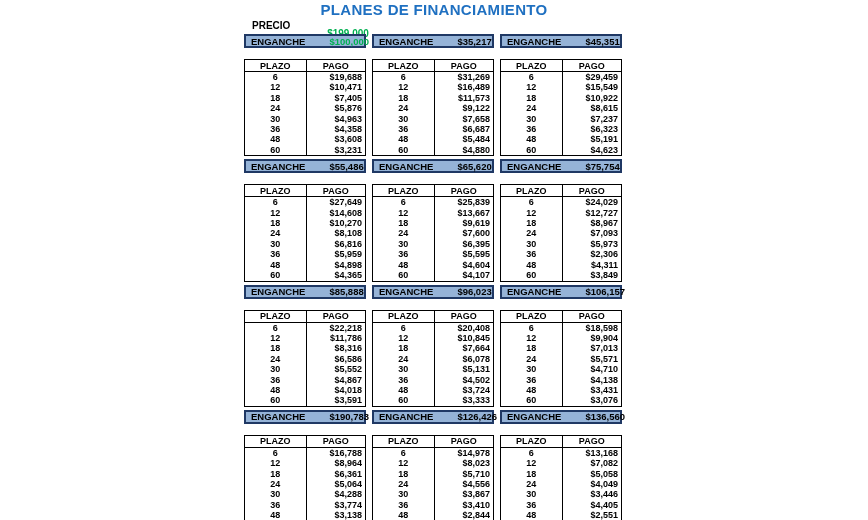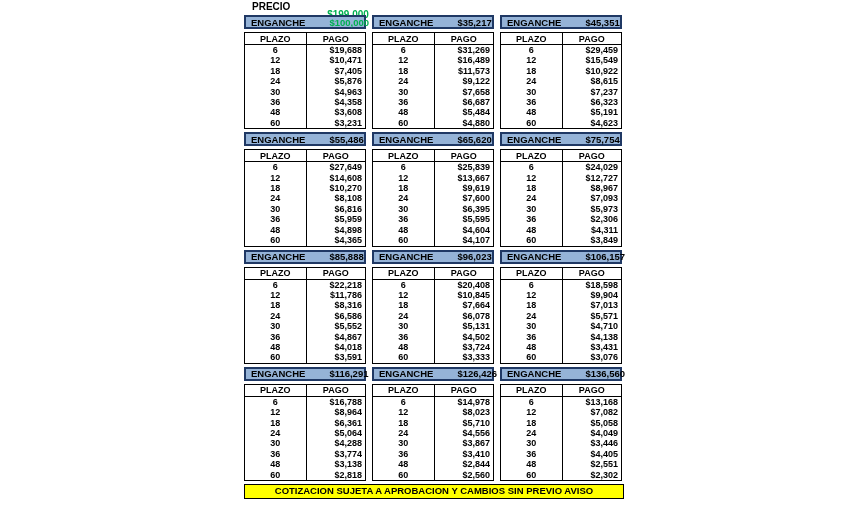--- a/index.html
+++ b/index.html
@@ -55,21 +55,21 @@
     align-items: center;
     padding: 0 5px;
     font-size: 9.5px;
     font-weight: bold;
     color: #000;
     gap: 24px;
   }
   .plan.green-value .eng-value { color: #00B050; }
   .pay-table {
     box-sizing: border-box;
-    margin-top: 3px;
+    margin-top: 11px;
     width: 100%;
     border-collapse: collapse;
     border: 1.4px solid #000;
     font-size: 9px;
     font-weight: bold;
     color: #000;
     table-layout: fixed;
     padding-left: 12px;
   }
   .pay-table th {
@@ -102,20 +102,21 @@
     font-size: 9.5px;
     font-weight: bold;
     color: #000;
   }
 </style>
 </head>
 <body>
 
 <div class="page">
 
+  <h1 class="doc-title">PLANES DE FINANCIAMIENTO</h1>
 
   <div class="info-block">
     <div class="info-row">
       <span class="info-label">PRECIO</span>
       <span class="info-value">$199,000</span>
     </div>
   </div>
 
   <div class="plans-grid">
   <div class="plan green-value">
@@ -555,21 +556,21 @@
               <td class="plazo">60</td>
               <td class="pago">$3,076</td>
             </tr>
           </tbody>
     </table>
   </div>
 
   <div class="plan">
     <div class="enganche">
       <span class="eng-label">ENGANCHE</span>
-      <span class="eng-value">$116,291</span>
+      <span class="eng-value">$190,783</span>
     </div>
     <table class="pay-table">
       <thead>
         <tr>
           <th>PLAZO</th>
           <th>PAGO</th>
         </tr>
       </thead>
       <tbody>
             <tr>

